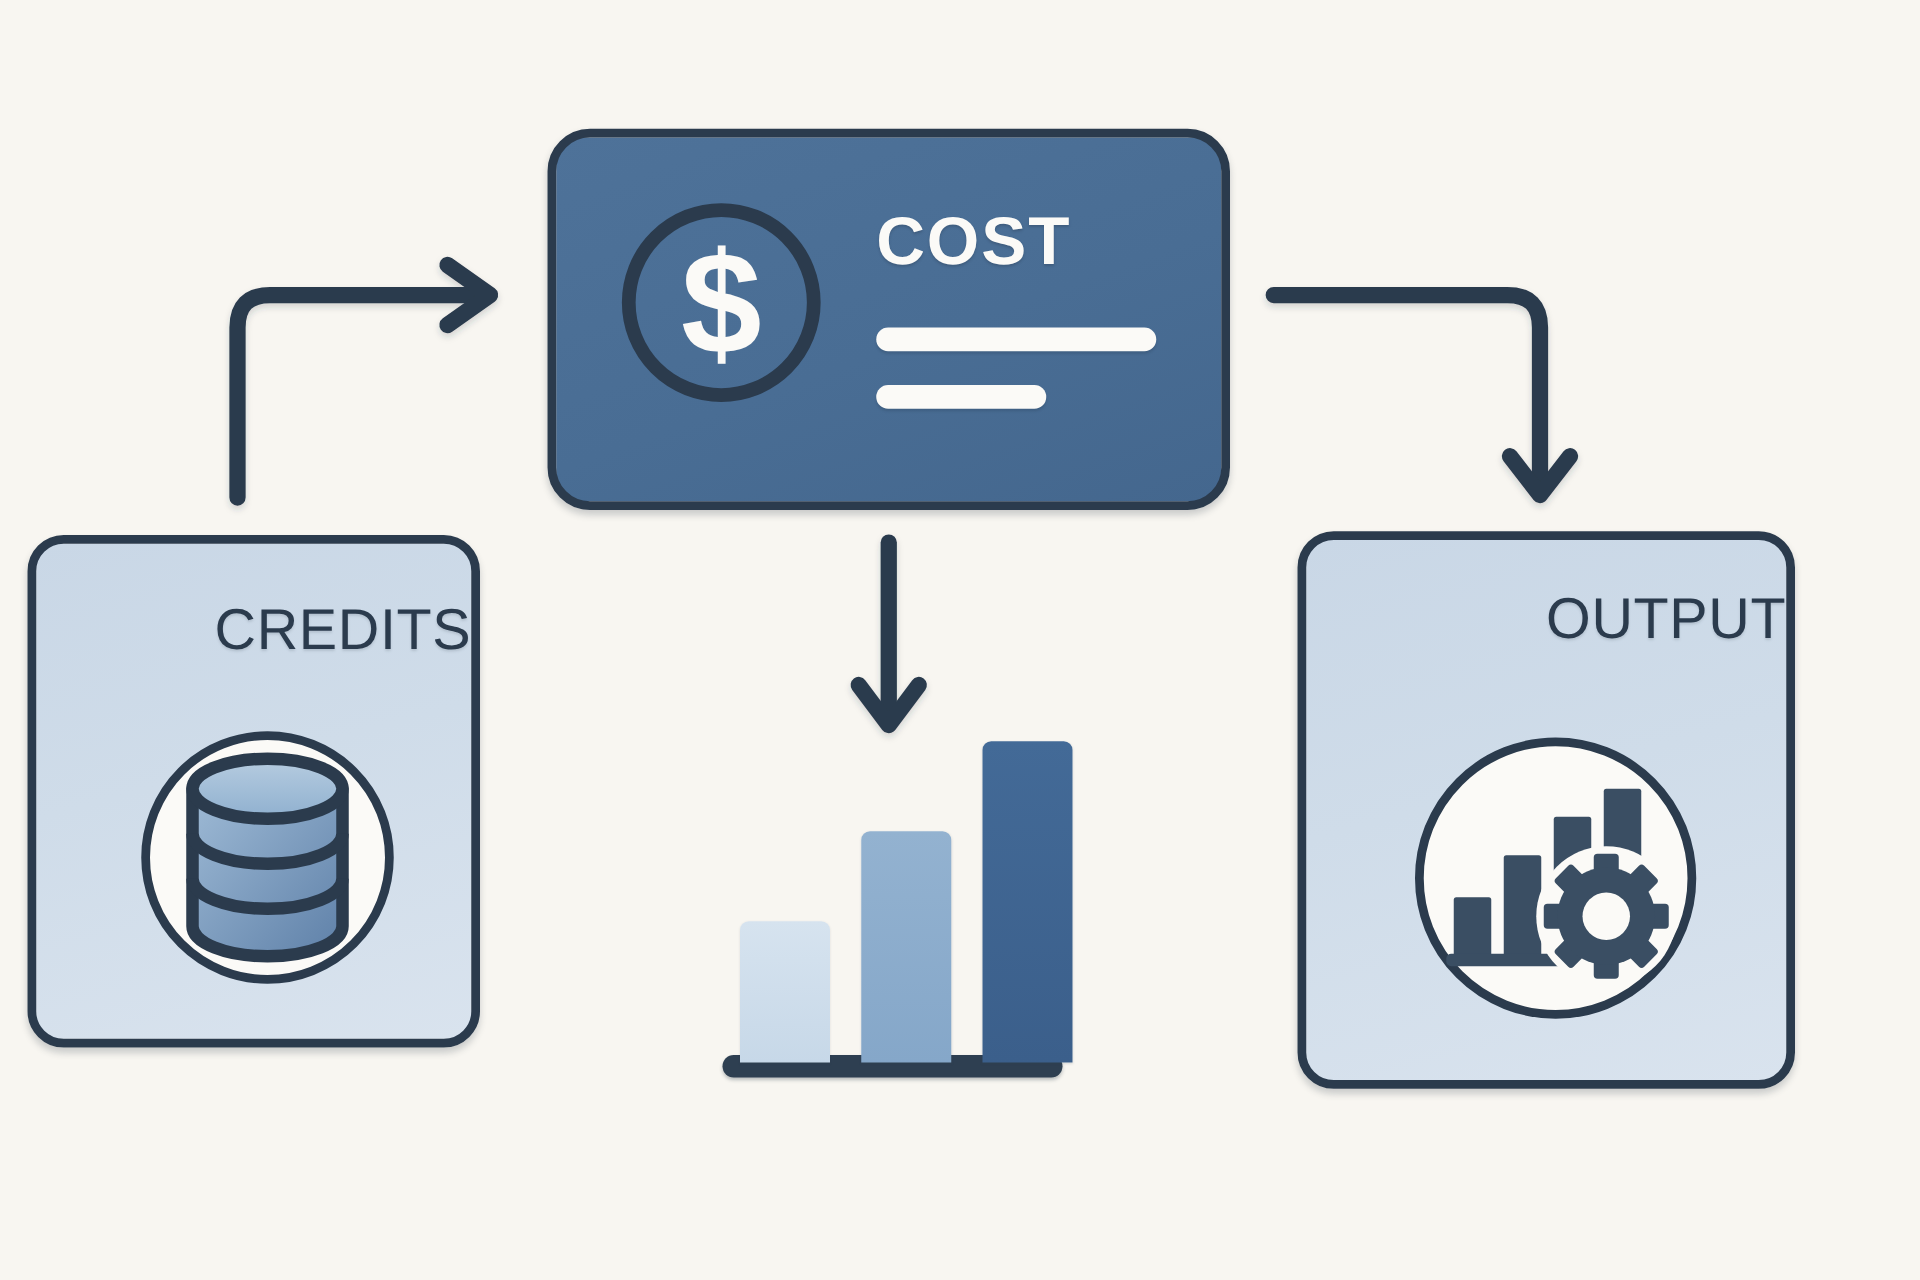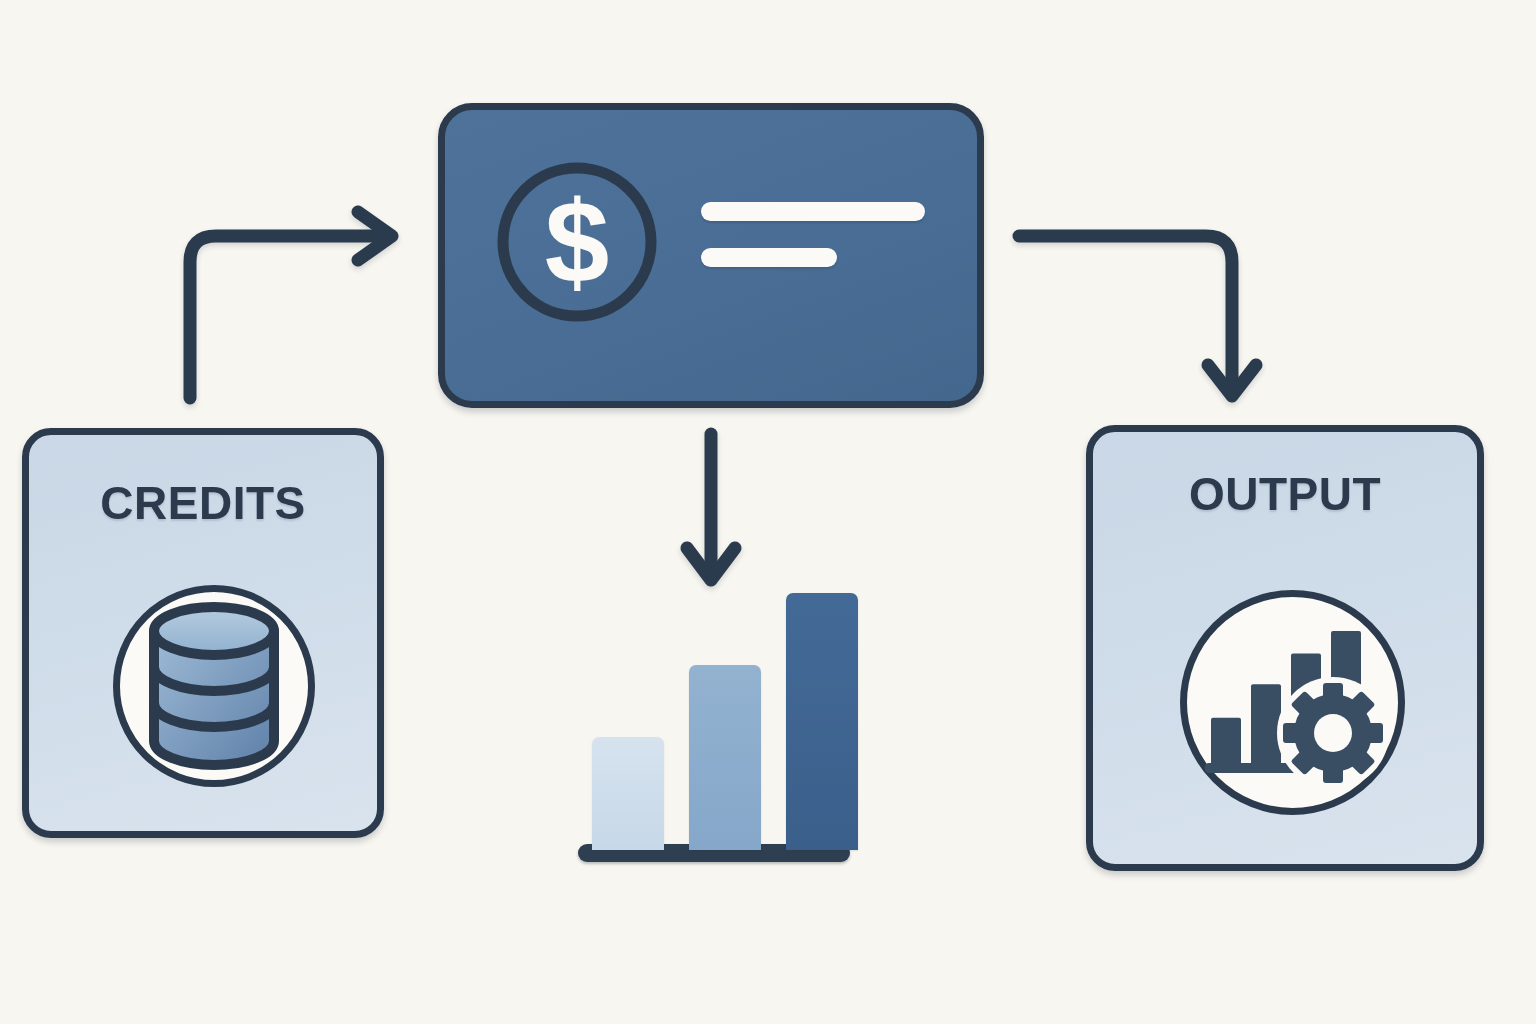--- a/index.html
+++ b/index.html
@@ -89,29 +89,28 @@
     left: 22px;
     top: 428px;
     width: 362px;
     height: 410px;
   }
   #settings-card {
     left: 1038px;
     top: 425px;
     width: 398px;
     height: 446px;
-    margin-left: 48px;
   }
   .card-title {
     position: absolute;
     left: 0;
     right: 0;
-    text-align: center;
+    text-align: right;
     color: #2b3b4d;
-    font-weight: bold;
+    font-weight: normal;
     line-height: 1.06;
     letter-spacing: 0.5px;
     text-shadow: 0 2px 2px rgba(90,105,120,0.22);
   }
   #credits-title {
     top: 44px;
     font-size: 46px;
   }
   #settings-title {
     top: 38px;
@@ -199,20 +198,21 @@
     <div id="cost-card-inner">
 
       <div id="dollar-badge">
         <svg width="164" height="164" viewBox="0 0 164 164">
           <circle cx="82" cy="82" r="74" fill="none" stroke="#2b3b4d" stroke-width="11"></circle>
           <text x="82" y="122" text-anchor="middle" font-family="'Liberation Sans', sans-serif" font-size="116" font-weight="bold" fill="#fbfaf7">$</text>
         </svg>
       </div>
 
       <div id="cost-text-group">
+        <div id="cost-title">COST</div>
         <div class="cost-line" id="cost-line-1"></div>
         <div class="cost-line" id="cost-line-2"></div>
       </div>
 
     </div>
   </div>
 
   <div class="node light-card" id="credits-card">
     <div class="card-title" id="credits-title">CREDITS</div>
 

